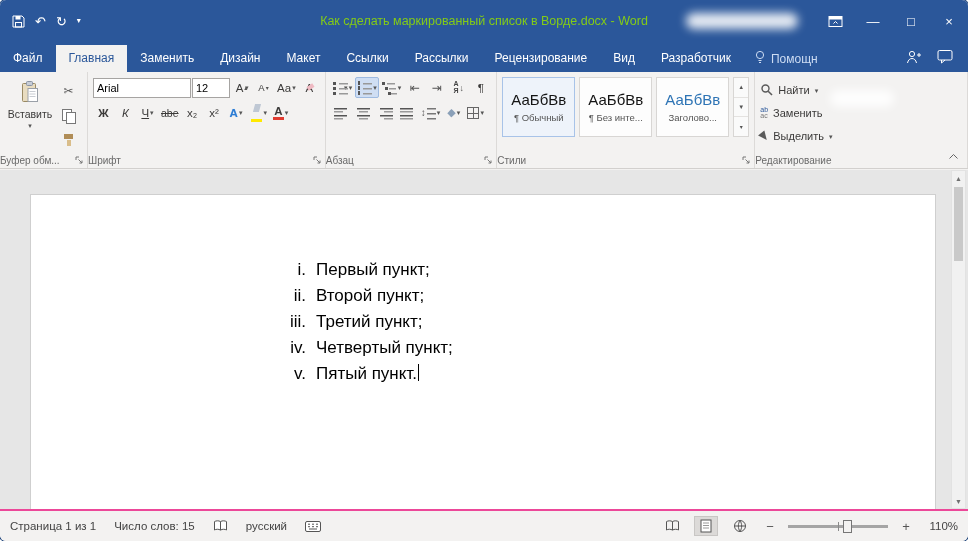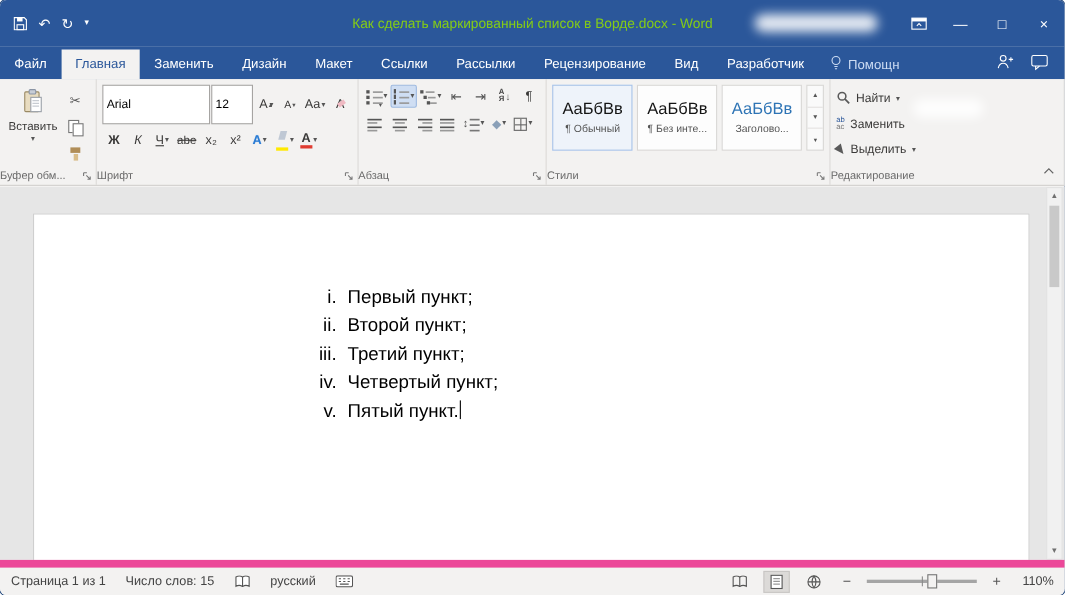--- a/index.html
+++ b/index.html
@@ -41,21 +41,21 @@
   .glabel { position:absolute; bottom:2px; left:0; right:0; text-align:left; font-size:10px; color:#6a6a6a;
             white-space:nowrap; }
   .launcher { position:absolute; bottom:3px; right:3px; line-height:0; }
   .grows { display:flex; flex-direction:column; gap:4px; }
   .frow { display:flex; align-items:center; gap:1px; }
   .sb { display:inline-flex; align-items:center; justify-content:center; min-width:21px; height:21px;
         border:1px solid transparent; border-radius:2px; color:#3b3a39; font-size:11.5px; gap:1px;
         padding:0 1px; }
   .sb.toggled { background:#cfdef3; border-color:#9ebae0; }
   .dd { font-size:7px; color:#555; line-height:1; }
-  .combo { display:flex; align-items:center; border:1px solid #a6a4a2; background:#fff; height:36px; }
+  .combo { display:flex; align-items:center; border:1px solid #a6a4a2; background:#fff; height:20px; }
   .combo input { border:0; outline:0; font-size:11px; font-family:inherit; padding:0 3px; background:transparent; }
   .combo .dd { padding:0 3px; }
 
   
   .paste { width:50px; display:flex; flex-direction:column; align-items:center; gap:2px; padding-top:3px;
            font-size:10.5px; color:#3b3a39; }
   .clip-col { display:flex; flex-direction:column; gap:4px; padding:3px 3px 0 3px; }
   .i-copy { position:relative; width:14px; height:14px; }
   .i-copy:before { content:""; position:absolute; left:0; top:0; width:8px; height:10px; border:1px solid #777; background:#fff; }
   .i-copy:after  { content:""; position:absolute; left:4px; top:3px; width:8px; height:10px; border:1px solid #777; background:#fff; }
@@ -148,21 +148,21 @@
   .caret { display:inline-block; width:1.4px; height:17px; background:#000; vertical-align:-2px; margin-left:1px; }
 
   .vscroll { position:absolute; top:170px; right:2px; width:15px; bottom:32px; background:#f1f1f1;
              border:1px solid #e2e2e2; }
   .varrow { height:14px; display:flex; align-items:center; justify-content:center; font-size:7px; color:#707070; }
   .varrow.down { position:absolute; bottom:0; left:0; right:0; }
   .vthumb { position:absolute; top:16px; left:2px; right:2px; height:74px; background:#c9c9c9; }
 
   
   .statusbar { position:absolute; left:0; right:0; bottom:0; height:32px; background:#f3f2f1;
-               border-top:7px solid #ec4899; display:flex; align-items:center; font-size:11.5px; color:#444;
+               border-top:2px solid #ec4899; display:flex; align-items:center; font-size:11.5px; color:#444;
                padding:0 10px; gap:18px; }
   .sitem { display:flex; align-items:center; gap:5px; white-space:nowrap; }
   .sb-right { margin-left:auto; display:flex; align-items:center; gap:10px; }
   .viewbtn { width:24px; height:20px; display:flex; align-items:center; justify-content:center; border:1px solid transparent; }
   .viewbtn.active { background:#dcdad8; border-color:#c8c6c4; }
   .zbtn { width:16px; text-align:center; font-size:13px; color:#555; }
   .ztrack { width:100px; height:3px; background:#a5a5a5; position:relative; }
   .znotch { position:absolute; left:50%; top:-3px; width:1px; height:9px; background:#8a8a8a; }
   .zthumb { position:absolute; left:55%; top:-5px; width:9px; height:13px; background:#f3f2f1; border:1px solid #767676; }
   .zlabel { min-width:34px; text-align:right; color:#444; }

